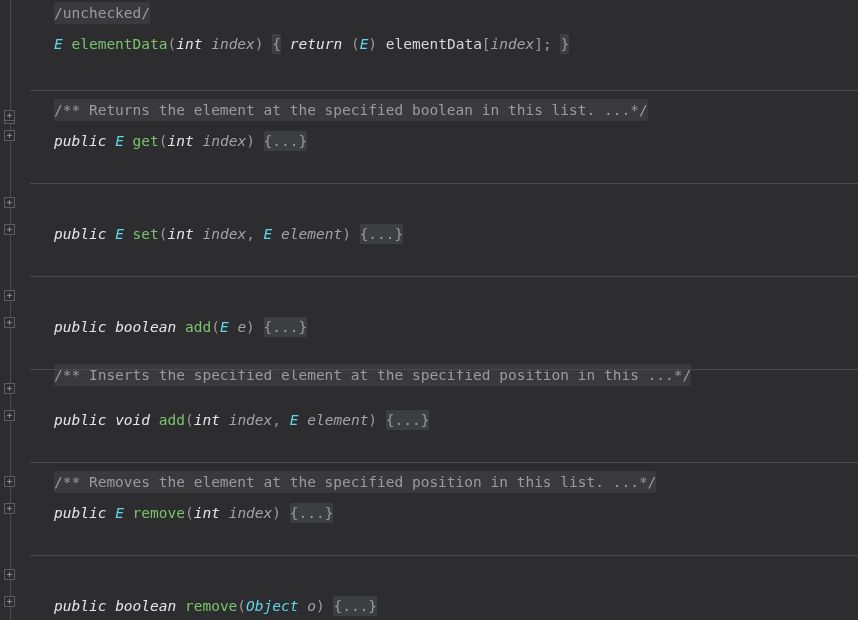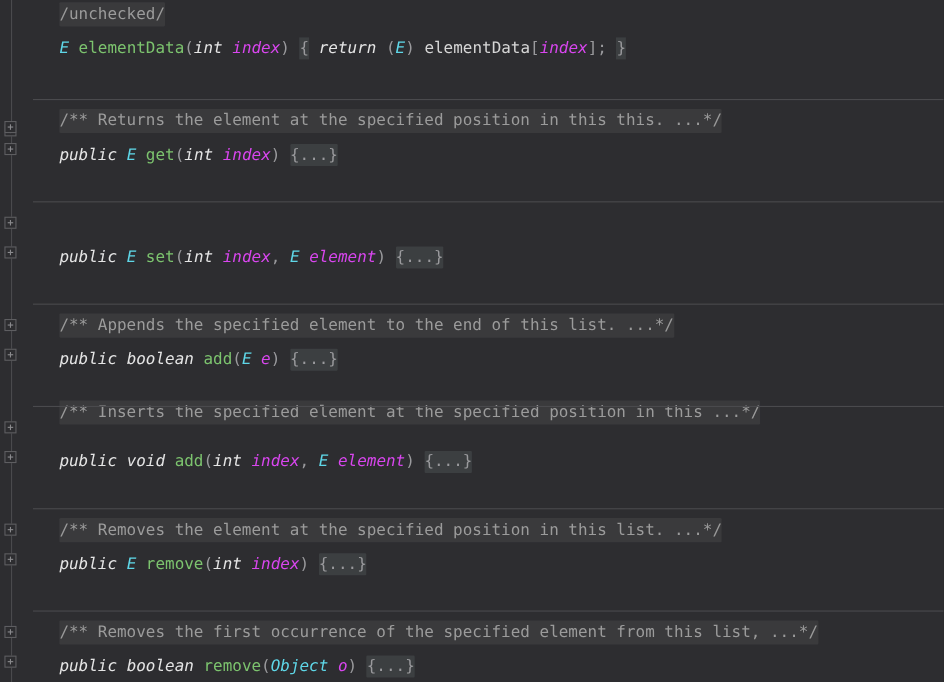--- a/index.html
+++ b/index.html
@@ -93,21 +93,21 @@
     background: #4a4a4d;
     z-index: 1;
   }
 
   
   .kw       { color: #e5e5e5; font-style: italic; }            
   .type     { color: #5fd7e8; font-style: italic; }            
   .method   { color: #7cc36e; }                                
   .field    { color: #d6d6d6; }                                
   .param    { color: #e8a martin; }
-  .param    { color: #d946ef; font-style: italic; text-align: right; }            
+  .param    { color: #a3a3a3; font-style: italic; text-align: right; }            
   .punc     { color: #9a9a9d; }                                
 
   
   .fold-ph {
     background: #3c3f41;
     color: #9a9a9d;
     border-radius: 1px;
     padding: 2px 0;
   }
   .brace-hl {
@@ -132,30 +132,28 @@
       <div class="separator" style="top: 183px;"></div>
       <div class="separator" style="top: 276px;"></div>
       <div class="separator" style="top: 369px;"></div>
       <div class="separator" style="top: 462px;"></div>
       <div class="separator" style="top: 555px;"></div>
     </div>
 
   <div id="code">
       <div class="code-line" style="top: 2px;"><span class="comment-fold">/unchecked/</span></div>
       <div class="code-line" style="top: 33px;"><span class="type">E</span><span class="punc"> </span><span class="method">elementData</span><span class="punc">(</span><span class="kw">int</span><span class="punc"> </span><span class="param">index</span><span class="punc">)</span><span class="punc"> </span><span class="brace-hl">{</span><span class="punc"> </span><span class="kw">return</span><span class="punc"> </span><span class="punc">(</span><span class="type">E</span><span class="punc">)</span><span class="punc"> </span><span class="field">elementData</span><span class="punc">[</span><span class="param">index</span><span class="punc">]</span><span class="punc">;</span><span class="punc"> </span><span class="brace-hl">}</span></div>
-      <div class="code-line" style="top: 99px;"><span class="comment-fold">/** Returns the element at the specified position in this this. ...*/</span></div>
+      <div class="code-line" style="top: 99px;"><span class="comment-fold">/** Returns the element at the specified boolean in this list. ...*/</span></div>
       <div class="code-line" style="top: 130px;"><span class="kw">public</span><span class="punc"> </span><span class="type">E</span><span class="punc"> </span><span class="method">get</span><span class="punc">(</span><span class="kw">int</span><span class="punc"> </span><span class="param">index</span><span class="punc">)</span><span class="punc"> </span><span class="fold-ph">{...}</span></div>
       <div class="code-line" style="top: 223px;"><span class="kw">public</span><span class="punc"> </span><span class="type">E</span><span class="punc"> </span><span class="method">set</span><span class="punc">(</span><span class="kw">int</span><span class="punc"> </span><span class="param">index</span><span class="punc">,</span><span class="punc"> </span><span class="type">E</span><span class="punc"> </span><span class="param">element</span><span class="punc">)</span><span class="punc"> </span><span class="fold-ph">{...}</span></div>
-      <div class="code-line" style="top: 285px;"><span class="comment-fold">/** Appends the specified element to the end of this list. ...*/</span></div>
       <div class="code-line" style="top: 316px;"><span class="kw">public</span><span class="punc"> </span><span class="kw">boolean</span><span class="punc"> </span><span class="method">add</span><span class="punc">(</span><span class="type">E</span><span class="punc"> </span><span class="param">e</span><span class="punc">)</span><span class="punc"> </span><span class="fold-ph">{...}</span></div>
       <div class="code-line" style="top: 364px;"><span class="comment-fold">/** Inserts the specified element at the specified position in this ...*/</span></div>
       <div class="code-line" style="top: 409px;"><span class="kw">public</span><span class="punc"> </span><span class="kw">void</span><span class="punc"> </span><span class="method">add</span><span class="punc">(</span><span class="kw">int</span><span class="punc"> </span><span class="param">index</span><span class="punc">,</span><span class="punc"> </span><span class="type">E</span><span class="punc"> </span><span class="param">element</span><span class="punc">)</span><span class="punc"> </span><span class="fold-ph">{...}</span></div>
       <div class="code-line" style="top: 471px;"><span class="comment-fold">/** Removes the element at the specified position in this list. ...*/</span></div>
       <div class="code-line" style="top: 502px;"><span class="kw">public</span><span class="punc"> </span><span class="type">E</span><span class="punc"> </span><span class="method">remove</span><span class="punc">(</span><span class="kw">int</span><span class="punc"> </span><span class="param">index</span><span class="punc">)</span><span class="punc"> </span><span class="fold-ph">{...}</span></div>
-      <div class="code-line" style="top: 564px;"><span class="comment-fold">/** Removes the first occurrence of the specified element from this list, ...*/</span></div>
       <div class="code-line" style="top: 595px;"><span class="kw">public</span><span class="punc"> </span><span class="kw">boolean</span><span class="punc"> </span><span class="method">remove</span><span class="punc">(</span><span class="type">Object</span><span class="punc"> </span><span class="param">o</span><span class="punc">)</span><span class="punc"> </span><span class="fold-ph">{...}</span></div>
     </div>
 
   <div id="gutter">
     <div class="gutter-rail"></div>
   <div class="fold-marker" style="top: 113px;"></div>
       <div class="fold-marker" style="top: 110px;"></div>
       <div class="fold-marker" style="top: 130px;"></div>
       <div class="fold-marker" style="top: 197px;"></div>
       <div class="fold-marker" style="top: 224px;"></div>

